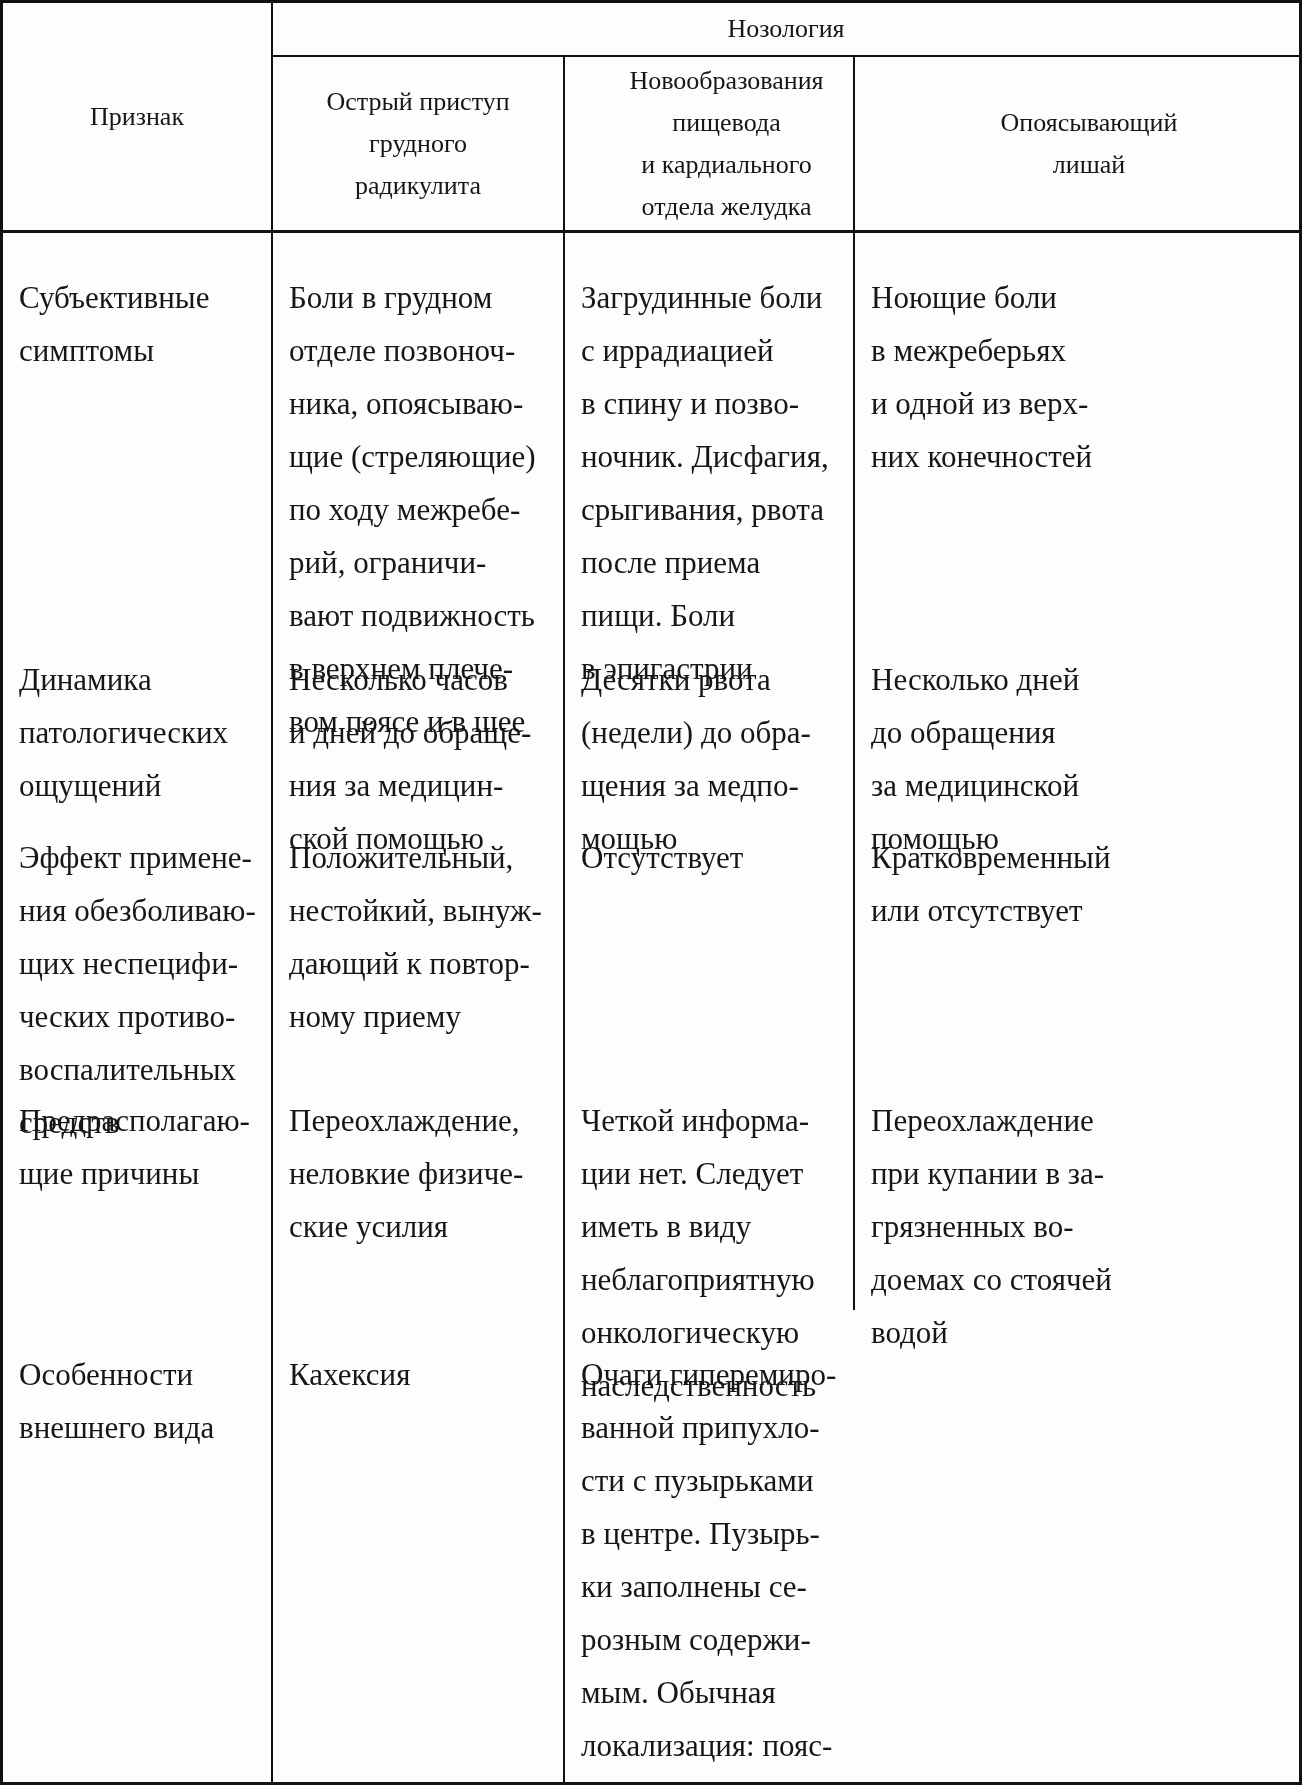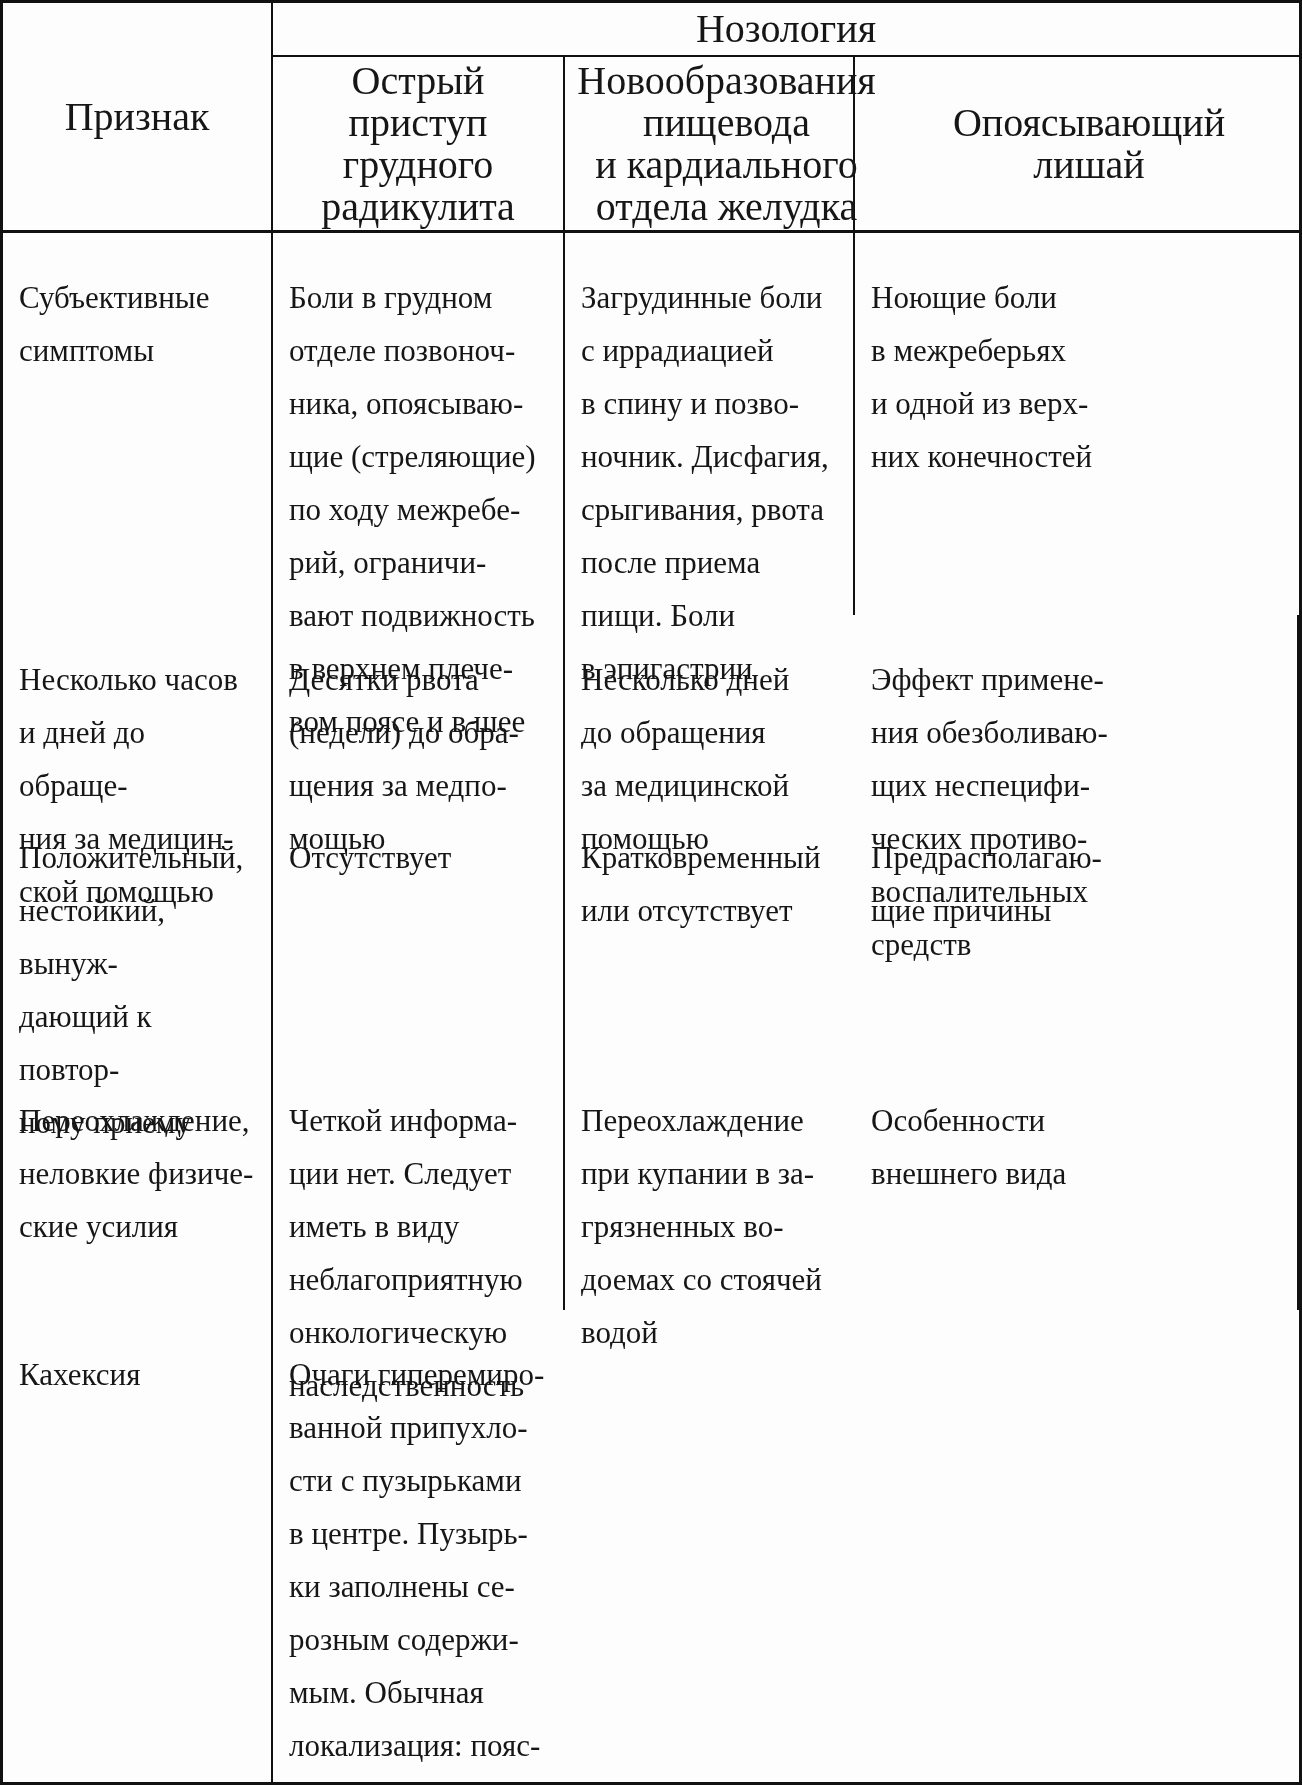--- a/index.html
+++ b/index.html
@@ -29,21 +29,21 @@
     grid-template-columns: 270px 292px 290px 1fr;
     grid-template-rows: 54px 173px;
     border-bottom: 3px solid #111;
     flex: 0 0 auto;
   }
   .hcell {
     display: flex;
     align-items: center;
     justify-content: center;
     text-align: center;
-    font-size: 40px;
+    font-size: 26px;
     line-height: 42px;
     white-space: pre-line;
     box-sizing: border-box;
     padding: 2px 8px;
   }
   .corner {
     grid-column: 1;
     grid-row: 1 / 3;
     border-right: 2px solid #111;
   }
@@ -112,20 +112,23 @@
 ночник. Дисфагия,
 срыгивания, рвота
 после приема
 пищи. Боли
 в эпигастрии</div>
       <div class="bcell">Ноющие боли
 в межреберьях
 и одной из верх-
 них конечностей</div>
 
+      <div class="bcell v">Динамика
+патологических
+ощущений</div>
       <div class="bcell v">Несколько часов
 и дней до обраще-
 ния за медицин-
 ской помощью</div>
       <div class="bcell v">Десятки рвота
 (недели) до обра-
 щения за медпо-
 мощью</div>
       <div class="bcell">Несколько дней
 до обращения

